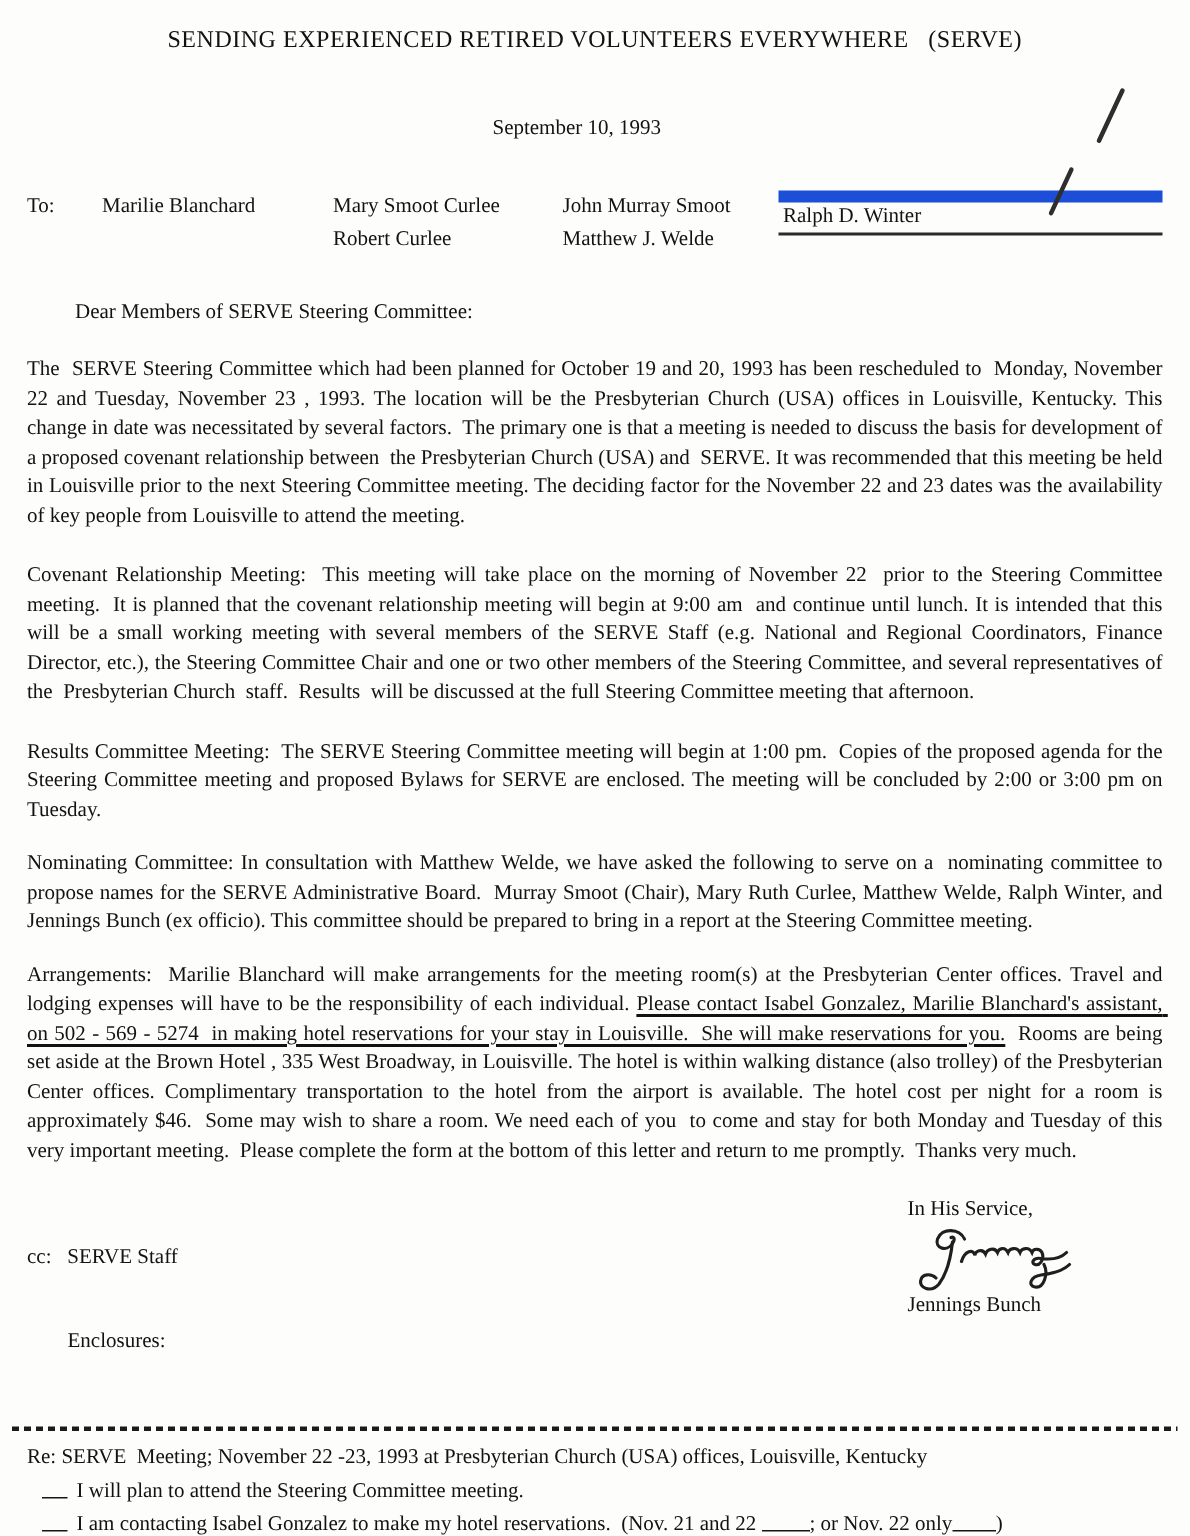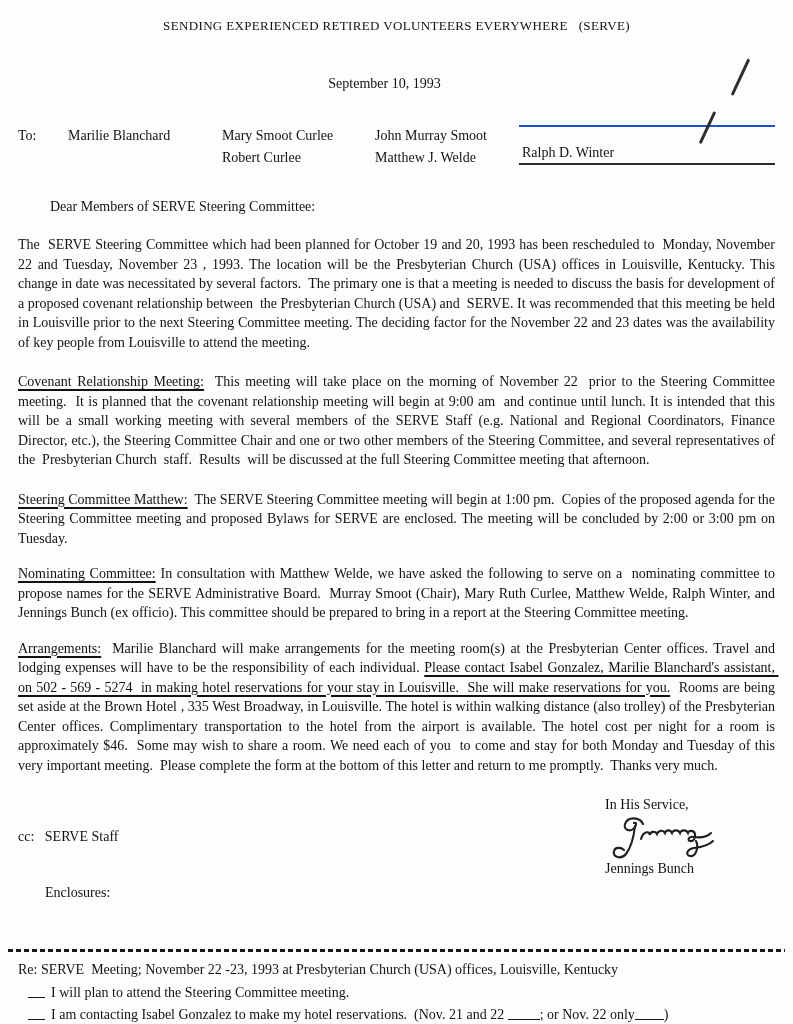--- a/index.html
+++ b/index.html
@@ -9,54 +9,54 @@
     background:#fdfdfb;
     box-sizing:border-box;
     padding:12px 18px 0 18px;
     overflow:hidden;
     font-family:"Liberation Serif","DejaVu Serif",serif;
     font-size:14px;
     color:#121212;
   }
   .title {
     text-align:center;
-    font-size:13px;
+    font-size:16px;
     letter-spacing:0.35px;
     white-space:pre;
     margin-top:6px;
   }
   .date-row { text-align:center; padding-right:38px; margin-top:26px; white-space:pre; }
 
   .to-block { display:flex; margin-top:17px; line-height:22px; }
   .to-label { width:50px; }
   .to-col { display:flex; flex-direction:column; }
   .to-col.c1 { width:154px; }
   .to-col.c2 { width:153px; }
   .to-col.c3 { width:153px; }
   .to-col.c4 { width:144px; }
   .to-col.c5 { flex:1; }
   .boxed-name {
     display:inline-block;
-    border-top:2px solid #1d4ed8;
+    border-top:8px solid #1d4ed8;
     border-bottom:2px solid #2b2b2b;
-    padding:16px 4px 0 3px;
+    padding:0 4px 0 3px;
     line-height:20px;
     align-self:stretch;
   }
 
   .salutation { margin-top:30px; white-space:pre;margin-left:32px; }
 
   .para {
     margin:20px 0 0 0;
     text-align:justify;
     line-height:19.5px;
     white-space:pre-wrap;
   }
   .para.tight { margin-top:16px; }
-  .hd { text-decoration:underline; text-underline-offset:2.5px; text-decoration-thickness:1.5px; }
+  .hd { text-underline-offset:2.5px; text-decoration-thickness:1.5px; }
   .ul { text-decoration:underline; text-underline-offset:2.5px; text-decoration-thickness:1.5px; }
 
   .cc-row { display:flex; justify-content:space-between; margin-top:22px; }
   .cc-left { white-space:pre; }
   .enclosures { margin-top:8px; margin-left:27px; }
   .sig-block { margin-right:46px; }
   .sig-svg { display:block; margin:0 0 -2px 2px; }
   .sig-svg path { fill:none; stroke:#1f1f1f; stroke-width:2.1; stroke-linecap:round; }
 
   .divider {
@@ -113,21 +113,21 @@
       <span class="boxed-name">Ralph D. Winter</span>
     </div>
   </div>
 
   <div class="salutation">Dear Members of SERVE Steering Committee:</div>
 
   <p class="para">The  SERVE Steering Committee which had been planned for October 19 and 20, 1993 has been rescheduled to  Monday, November 22 and Tuesday, November 23 , 1993. The location will be the Presbyterian Church (USA) offices in Louisville, Kentucky. This change in date was necessitated by several factors.  The primary one is that a meeting is needed to discuss the basis for development of a proposed covenant relationship between  the Presbyterian Church (USA) and  SERVE. It was recommended that this meeting be held in Louisville prior to the next Steering Committee meeting. The deciding factor for the November 22 and 23 dates was the availability of key people from Louisville to attend the meeting.</p>
 
   <p class="para"><span class="hd">Covenant Relationship Meeting:</span><span>  This meeting will take place on the morning of November 22  prior to the Steering Committee meeting.  It is planned that the covenant relationship meeting will begin at 9:00 am  and continue until lunch. It is intended that this will be a small working meeting with several members of the SERVE Staff (e.g. National and Regional Coordinators, Finance Director, etc.), the Steering Committee Chair and one or two other members of the Steering Committee, and several representatives of the  Presbyterian Church  staff.  Results  will be discussed at the full Steering Committee meeting that afternoon.</span></p>
 
-  <p class="para"><span class="hd">Steering Committee Matthew:</span><span>  The SERVE Steering Committee meeting will begin at 1:00 pm.  Copies of the proposed agenda for the Steering Committee meeting and proposed Bylaws for SERVE are enclosed. The meeting will be concluded by 2:00 or 3:00 pm on Tuesday.</span></p>
+  <p class="para"><span class="hd">Results Committee Meeting:</span><span>  The SERVE Steering Committee meeting will begin at 1:00 pm.  Copies of the proposed agenda for the Steering Committee meeting and proposed Bylaws for SERVE are enclosed. The meeting will be concluded by 2:00 or 3:00 pm on Tuesday.</span></p>
 
   <p class="para tight"><span class="hd">Nominating Committee:</span><span> In consultation with Matthew Welde, we have asked the following to serve on a  nominating committee to propose names for the SERVE Administrative Board.  Murray Smoot (Chair), Mary Ruth Curlee, Matthew Welde, Ralph Winter, and Jennings Bunch (ex officio). This committee should be prepared to bring in a report at the Steering Committee meeting.</span></p>
 
   <p class="para tight"><span class="hd">Arrangements:</span><span>  Marilie Blanchard will make arrangements for the meeting room(s) at the Presbyterian Center offices. Travel and lodging expenses will have to be the responsibility of each individual. </span><span class="ul">Please contact Isabel Gonzalez, Marilie Blanchard's assistant, on 502 - 569 - 5274  in making hotel reservations for your stay in Louisville.  She will make reservations for you.</span><span>  Rooms are being set aside at the Brown Hotel , 335 West Broadway, in Louisville. The hotel is within walking distance (also trolley) of the Presbyterian Center offices. Complimentary transportation to the hotel from the airport is available. The hotel cost per night for a room is approximately $46.  Some may wish to share a room. We need each of you  to come and stay for both Monday and Tuesday of this very important meeting.  Please complete the form at the bottom of this letter and return to me promptly.  Thanks very much.</span></p>
 
   <div class="cc-row">
     <div class="cc-left">
       <div>cc:   SERVE Staff</div>
       <div class="enclosures">Enclosures:</div>
     </div>

